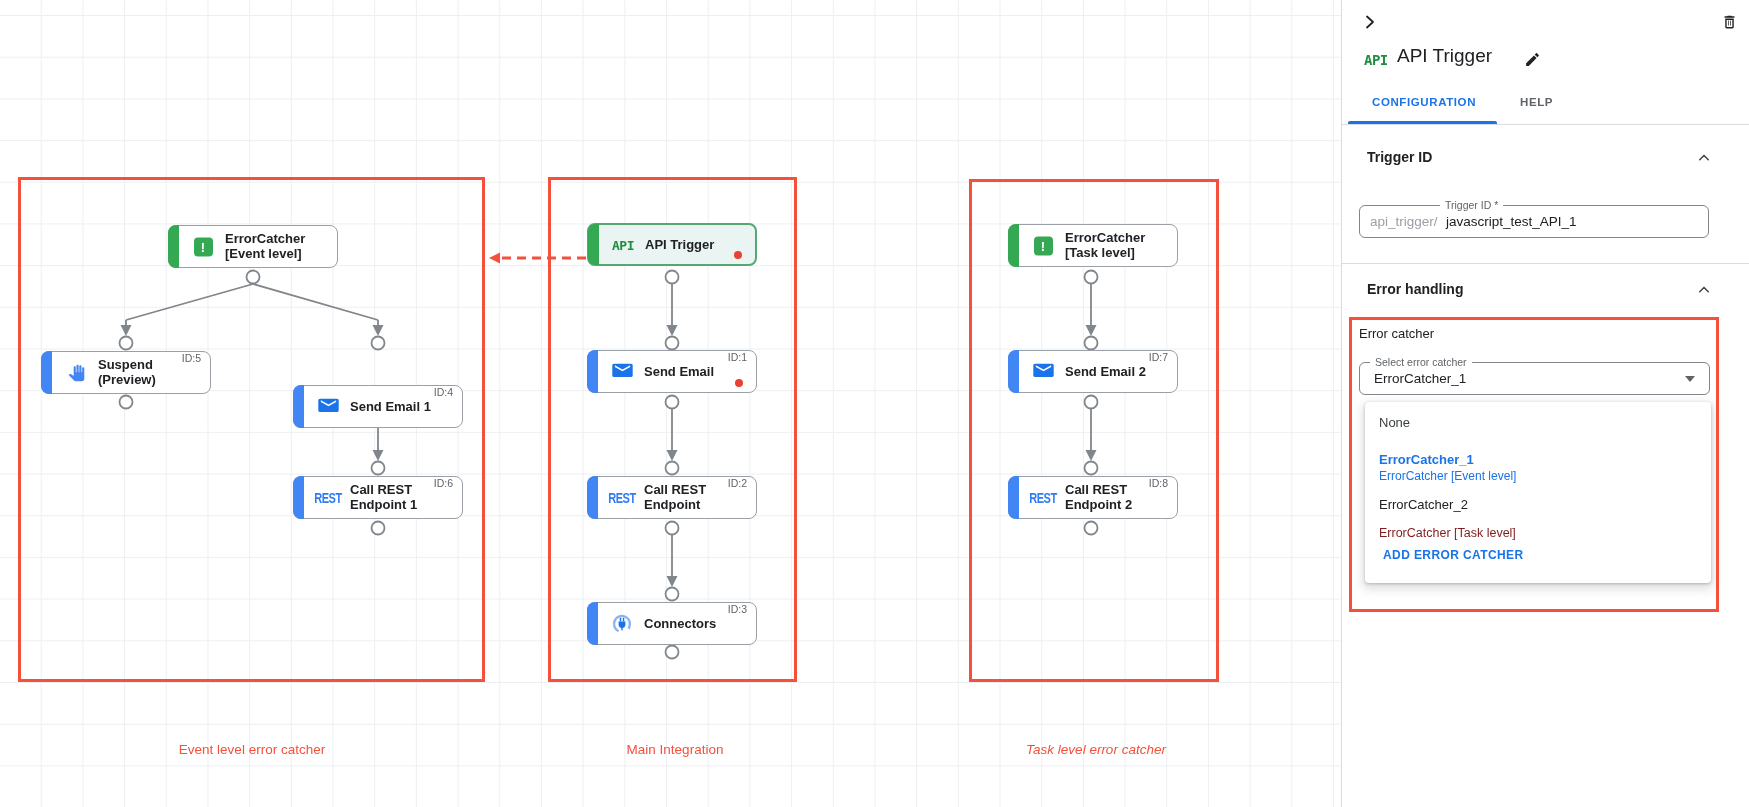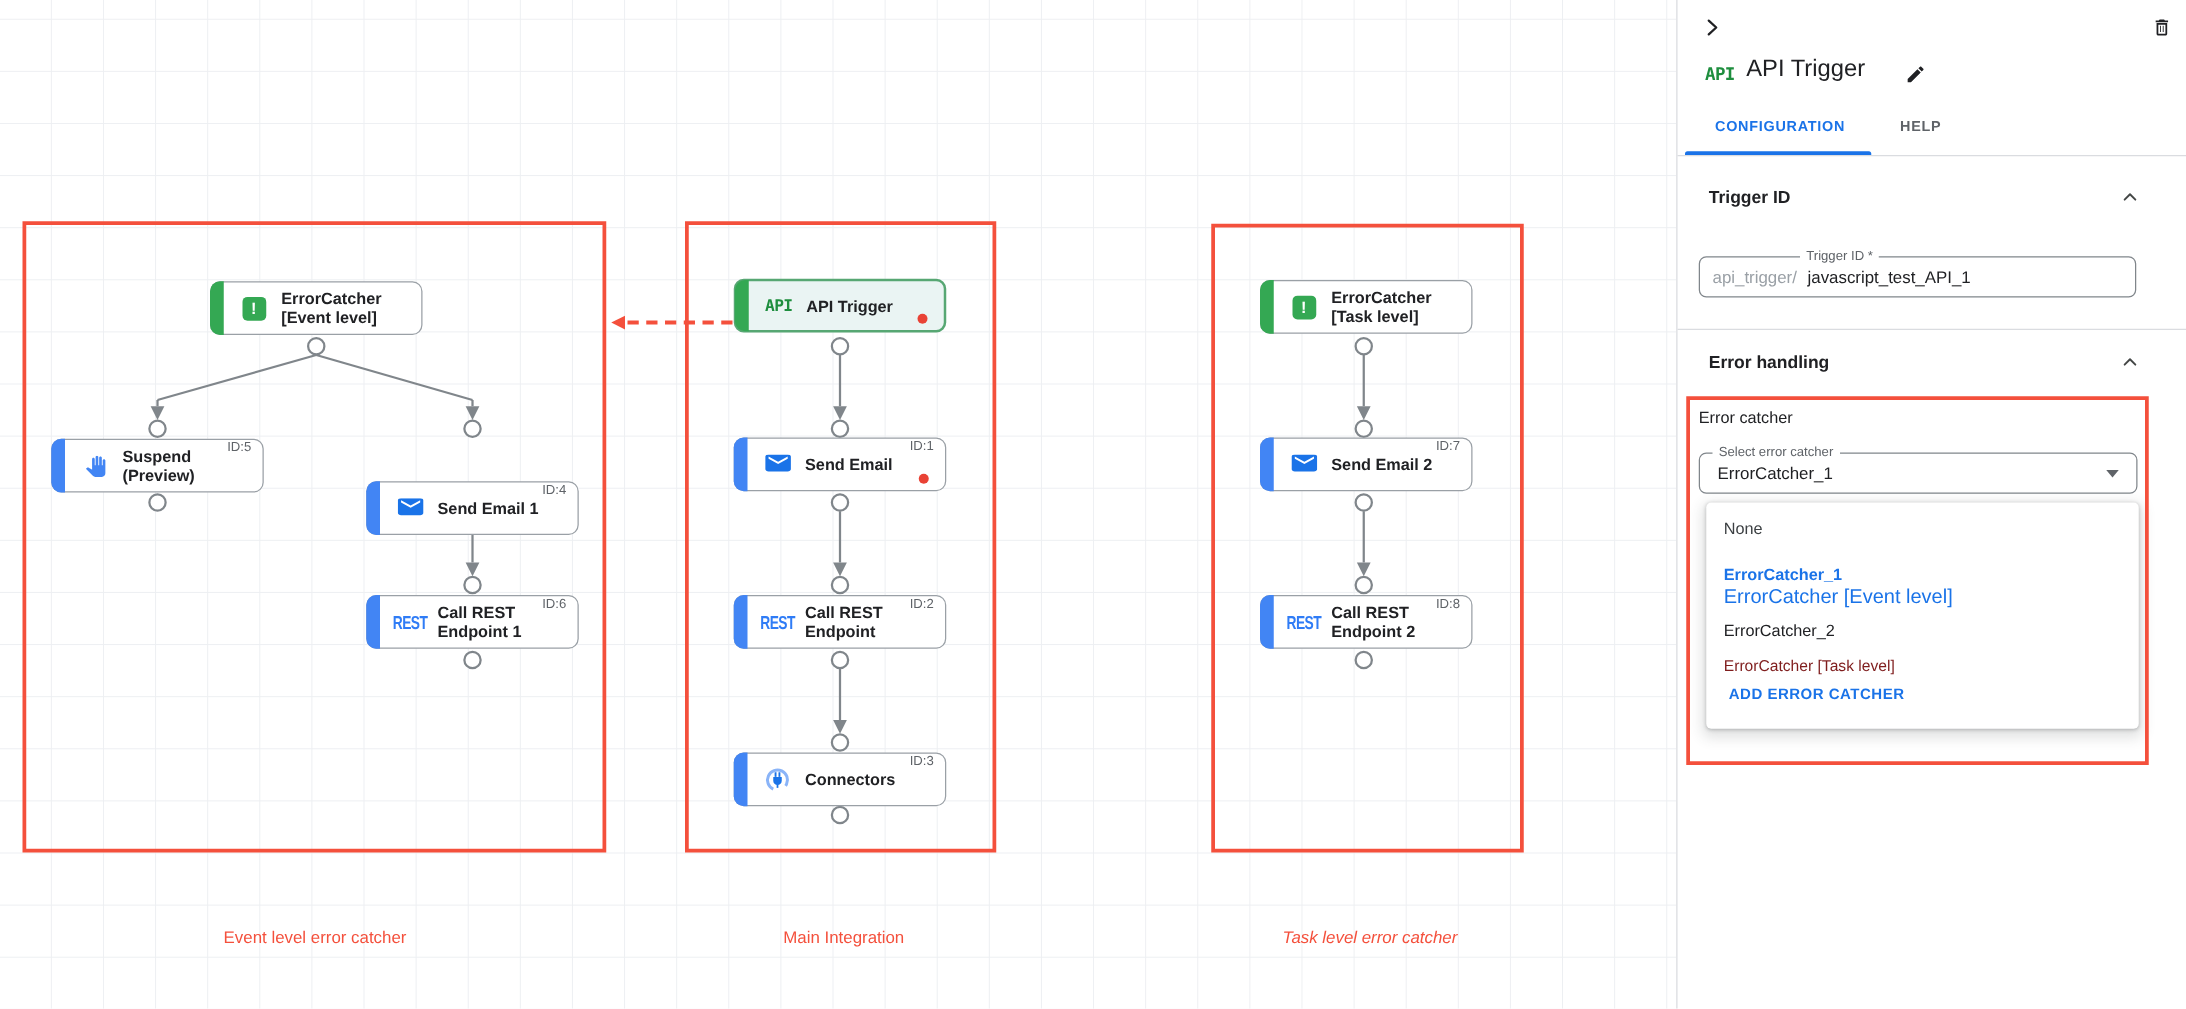--- a/index.html
+++ b/index.html
@@ -272,19 +272,19 @@
 
     <div class="outl-field" style="left:17px;top:362px;width:351px;height:33px;">
       <span class="outl-legend" style="left:10px;">Select error catcher</span>
       <span class="p-abs" style="left:14px;top:8px;font-size:13.5px;color:#202124;">ErrorCatcher_1</span>
       <span class="p-abs caret-down" style="right:14px;top:13px;"></span>
     </div>
 
     <div id="ec-menu">
       <span class="menu-item" style="top:13px;color:#3c4043;">None</span>
       <span class="menu-item" style="top:50px;color:#1a73e8;font-weight:bold;">ErrorCatcher_1</span>
-      <span class="menu-item" style="top:67px;color:#1a73e8;font-size:16px;">ErrorCatcher [Event level]</span>
+      <span class="menu-item" style="top:67px;color:#1a73e8;font-size:12px;">ErrorCatcher [Event level]</span>
       <span class="menu-item" style="top:95px;color:#202124;font-weight:normal;">ErrorCatcher_2</span>
       <span class="menu-item" style="top:124px;color:#7f1d1d;font-size:12.5px;">ErrorCatcher [Task level]</span>
       <span class="menu-item" style="top:146px;left:18px;color:#1a73e8;font-weight:bold;font-size:12px;letter-spacing:0.4px;">ADD ERROR CATCHER</span>
     </div>
   </div>
 </div>
 
 </body></html>

